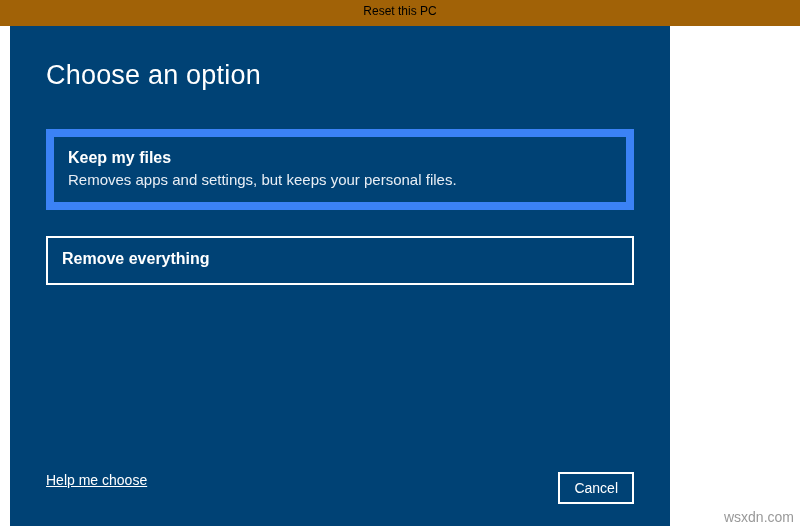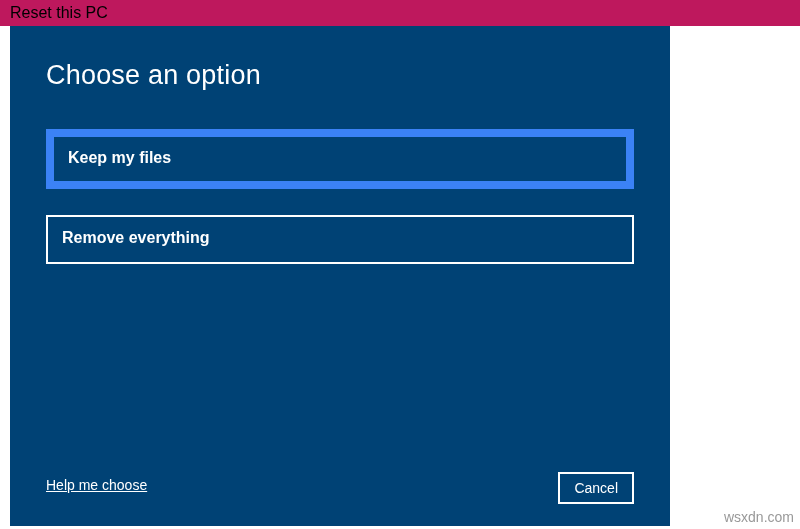--- a/index.html
+++ b/index.html
@@ -10,23 +10,24 @@
     }
     body {
       width: 800px;
       height: 529px;
       background: #fff;
       overflow: hidden;
     }
     .titlebar {
       height: 26px;
       padding: 4px 10px;
-      font-size: 16px;
+      font-size: 12px;
       color: #000;
-      background: #be185d;
+      background: #a16207;
+      text-align: center;
     }
     .dialog {
       position: absolute;
       top: 26px;
       left: 10px;
       width: 660px;
       height: 500px;
       background: #004275;
       color: #fff;
       padding: 34px 36px 22px 36px;
@@ -61,21 +62,21 @@
       font-weight: 400;
       line-height: 1.4;
       color: #e8eef5;
     }
     .spacer {
       flex: 1;
     }
     .footer {
       display: flex;
       justify-content: space-between;
-      align-items: center;
+      align-items: flex-start;
     }
     .help-link {
       font-size: 14px;
       color: #fff;
       text-decoration: underline;
       cursor: pointer;
       padding-bottom: 6px;
     }
     .cancel-btn {
       border: 2px solid #fff;
@@ -98,20 +99,21 @@
 
 <div class="titlebar">
   <span>Reset this PC</span>
 </div>
 
 <div class="dialog">
   <h1 class="heading">Choose an option</h1>
 
   <div class="option highlight">
     <div class="option-title">Keep my files</div>
+    <div class="option-desc">Removes apps and settings, but keeps your personal files.</div>
   </div>
 
   <div class="option">
     <div class="option-title">Remove everything</div>
   </div>
 
   <div class="spacer"></div>
 
   <div class="footer">
     <a class="help-link">Help me choose</a>

